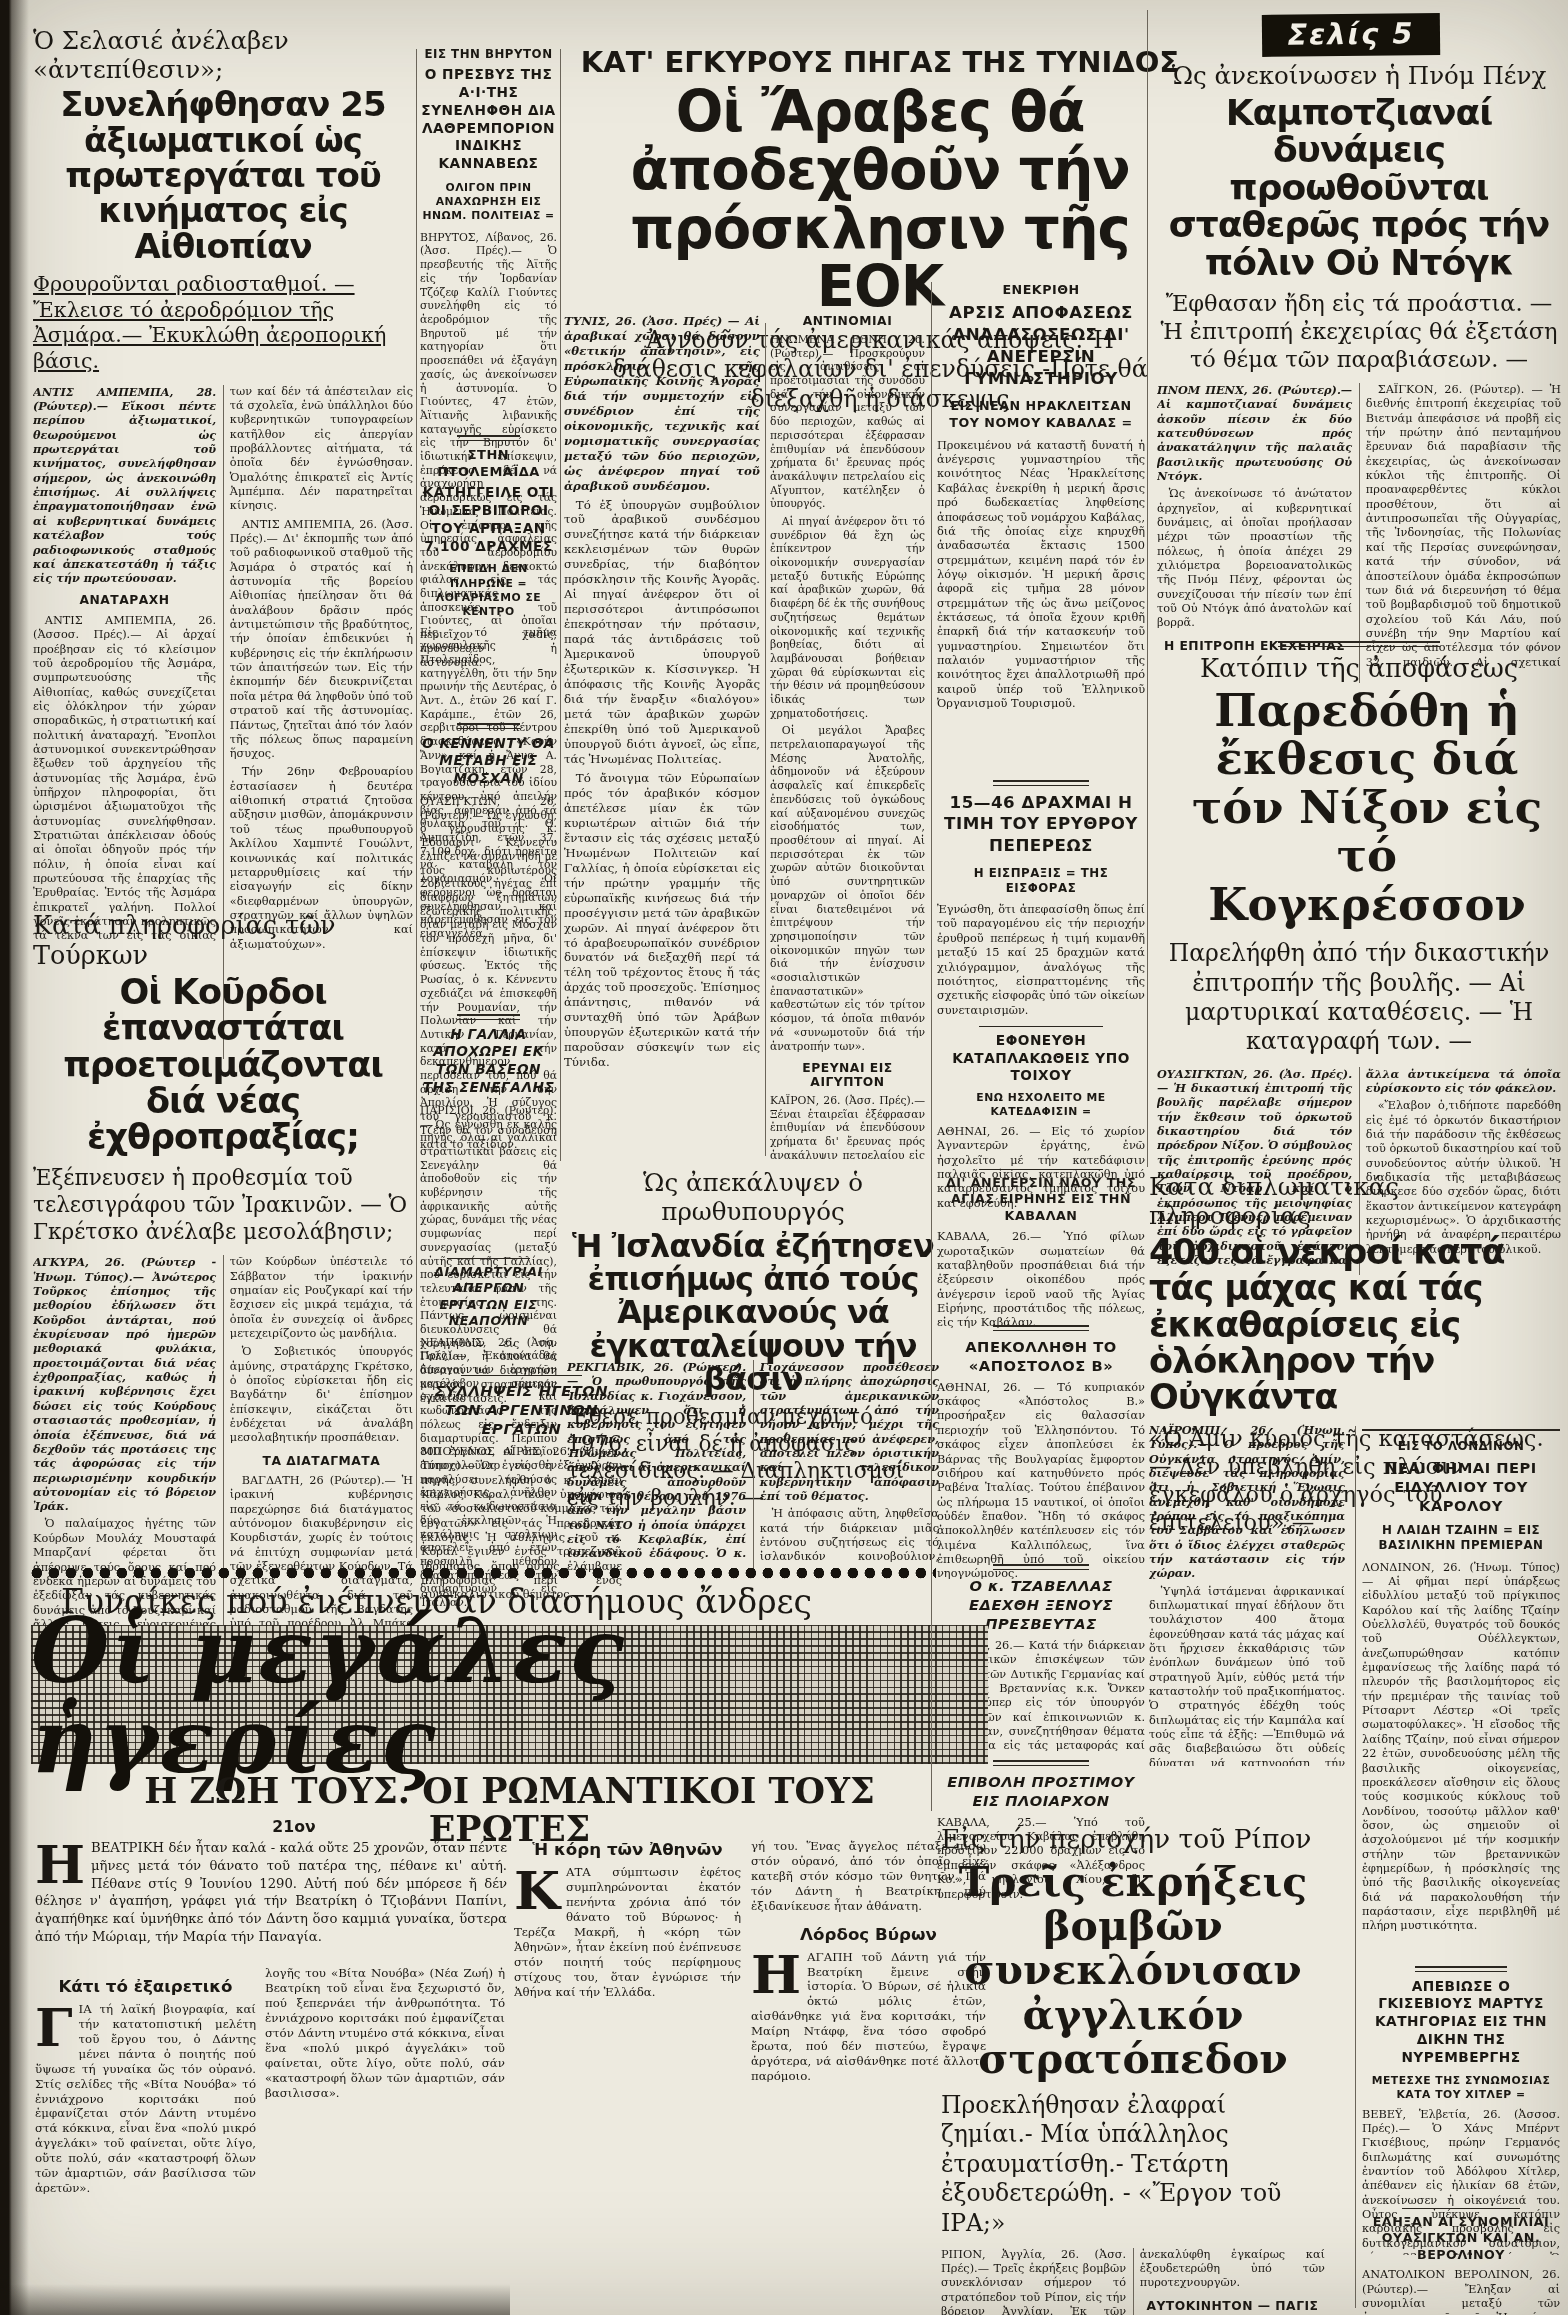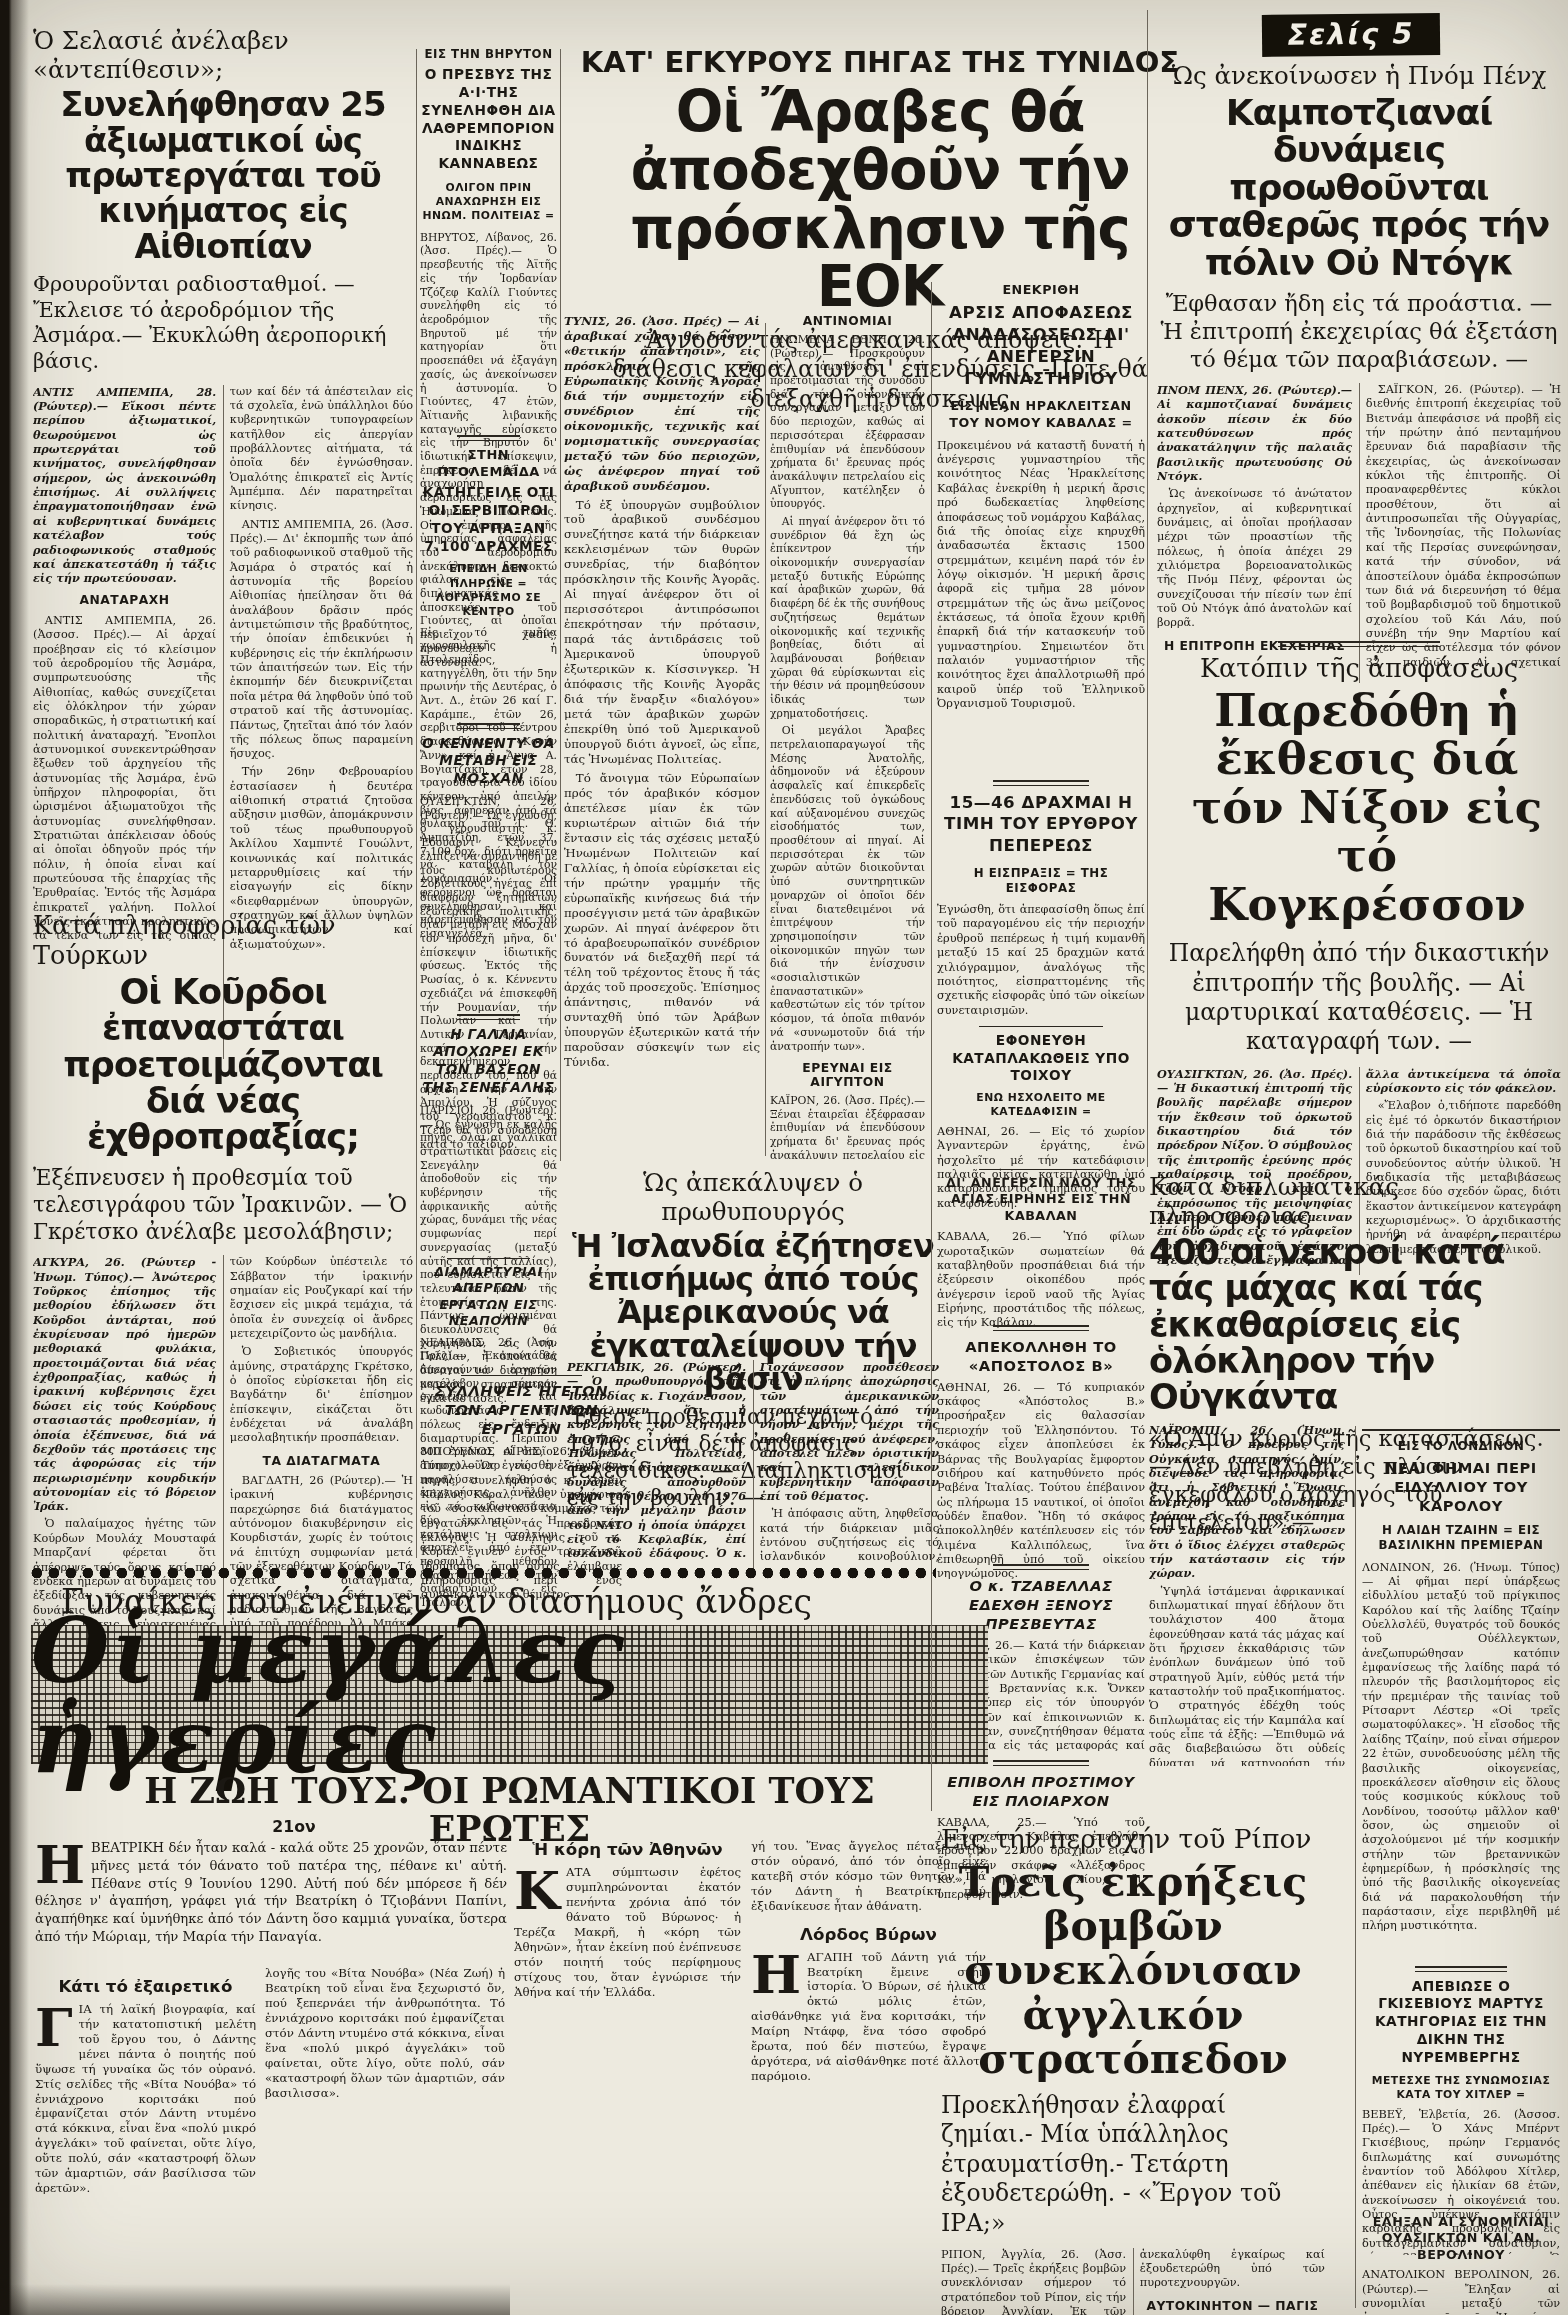--- a/index.html
+++ b/index.html
@@ -47,21 +47,21 @@
 </style>
 </head>
 <body>
 
 <div id="paper">
   <div class="edge-l"></div>
 
   <div class="blk" style="left:33px;top:25.5px;width:380px;">
     <div class="kick-serif" style="font-size:24.5px;">Ὁ Σελασιέ ἀνέλαβεν «ἀντεπίθεσιν»;</div>
     <div class="h-sans c" style="font-size:34px;margin-top:3.9px;">Συνελήφθησαν 25 ἀξιωματικοί ὡς πρωτεργάται τοῦ κινήματος εἰς Αἰθιοπίαν</div>
-    <div class="deck" style="font-size:20.6px;margin-top:7.8px;">Φρουροῦνται ραδιοσταθμοί. — Ἔκλεισε τό ἀεροδρόμιον τῆς Ἀσμάρα.— Ἐκυκλώθη ἀεροπορική βάσις.</div>
+    <div class="deck" style="font-size:20.6px;margin-top:7.8px;text-decoration:underline;">Φρουροῦνται ραδιοσταθμοί. — Ἔκλεισε τό ἀεροδρόμιον τῆς Ἀσμάρα.— Ἐκυκλώθη ἀεροπορική βάσις.</div>
     <div class="body cols2" style="margin-top:9.8px;height:674px;overflow:hidden;">
       <p class="noind ital">ΑΝΤΙΣ ΑΜΠΕΜΠΑ, 28. (Ρώυτερ).— Εἴκοσι πέντε περίπου ἀξιωματικοί, θεωρούμενοι ὡς πρωτεργάται τοῦ κινήματος, συνελήφθησαν σήμερον, ὡς ἀνεκοινώθη ἐπισήμως. Αἱ συλλήψεις ἐπραγματοποιήθησαν ἐνῶ αἱ κυβερνητικαί δυνάμεις κατέλαβον τούς ραδιοφωνικούς σταθμούς καί ἀπεκατεστάθη ἡ τάξις εἰς τήν πρωτεύουσαν.</p>
       <div class="subcap">ΑΝΑΤΑΡΑΧΗ</div>
       <p>ΑΝΤΙΣ ΑΜΠΕΜΠΑ, 26. (Ἀσσοσ. Πρές).— Αἱ ἀρχαί προέβησαν εἰς τό κλείσιμον τοῦ ἀεροδρομίου τῆς Ἀσμάρα, συμπρωτευούσης τῆς Αἰθιοπίας, καθώς συνεχίζεται εἰς ὁλόκληρον τήν χώραν σποραδικῶς, ἡ στρατιωτική καί πολιτική ἀναταραχή. Ἔνοπλοι ἀστυνομικοί συνεκεντρώθησαν ἔξωθεν τοῦ ἀρχηγείου τῆς ἀστυνομίας τῆς Ἀσμάρα, ἐνῶ ὑπῆρχον πληροφορίαι, ὅτι ὡρισμένοι ἀξιωματοῦχοι τῆς ἀστυνομίας συνελήφθησαν. Στρατιῶται ἀπέκλεισαν ὁδούς αἱ ὁποῖαι ὁδηγοῦν πρός τήν πόλιν, ἡ ὁποία εἶναι καί πρωτεύουσα τῆς ἐπαρχίας τῆς Ἐρυθραίας. Ἐντός τῆς Ἀσμάρα ἐπικρατεῖ γαλήνη. Πολλοί γονεῖς ἐκράτησαν προληπτικῶς τά τέκνα των εἰς τάς οἰκίας των καί δέν τά ἀπέστειλαν εἰς τά σχολεῖα, ἐνῶ ὑπάλληλοι δύο κυβερνητικῶν τυπογραφείων κατῆλθον εἰς ἀπεργίαν προβάλλοντες αἰτήματα, τά ὁποῖα δέν ἐγνώσθησαν. Ὁμαλότης ἐπικρατεῖ εἰς Ἀντίς Ἀμπέμπα. Δέν παρατηρεῖται κίνησις.</p>
       <p>ΑΝΤΙΣ ΑΜΠΕΜΠΑ, 26. (Ἀσσ. Πρές).— Δι' ἐκπομπῆς των ἀπό τοῦ ραδιοφωνικοῦ σταθμοῦ τῆς Ἀσμάρα ὁ στρατός καί ἡ ἀστυνομία τῆς βορείου Αἰθιοπίας ἠπείλησαν ὅτι θά ἀναλάβουν δρᾶσιν πρός ἀντιμετώπισιν τῆς βραδύτητος, τήν ὁποίαν ἐπιδεικνύει ἡ κυβέρνησις εἰς τήν ἐκπλήρωσιν τῶν ἀπαιτήσεών των. Εἰς τήν ἐκπομπήν δέν διευκρινίζεται ποῖα μέτρα θά ληφθοῦν ὑπό τοῦ στρατοῦ καί τῆς ἀστυνομίας. Πάντως, ζητεῖται ἀπό τόν λαόν τῆς πόλεως ὅπως παραμείνη ἥσυχος.</p>
       <p>Τήν 26ην Φεβρουαρίου ἐστασίασεν ἡ δευτέρα αἰθιοπική στρατιά ζητοῦσα αὔξησιν μισθῶν, ἀπομάκρυνσιν τοῦ τέως πρωθυπουργοῦ Ἀκλίλου Χαμπντέ Γουώλντ, κοινωνικάς καί πολιτικάς μεταρρυθμίσεις καί τήν εἰσαγωγήν εἰς δίκην «διεφθαρμένων ὑπουργῶν, στρατηγῶν καί ἄλλων ὑψηλῶν προσωπικοτήτων καί ἀξιωματούχων».</p>
     </div>
   </div>
 
   <div class="blk" style="left:420px;top:47px;width:137px;">

